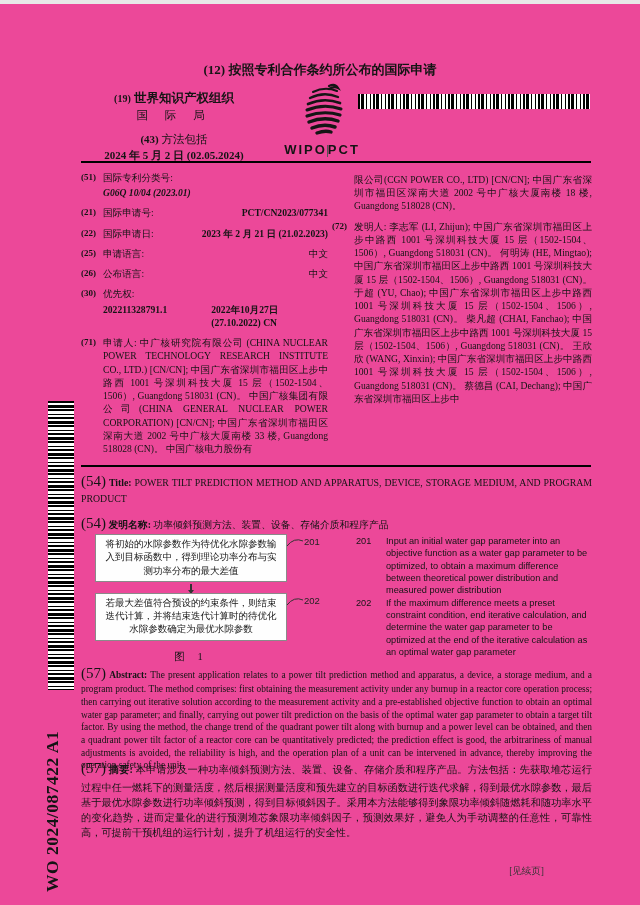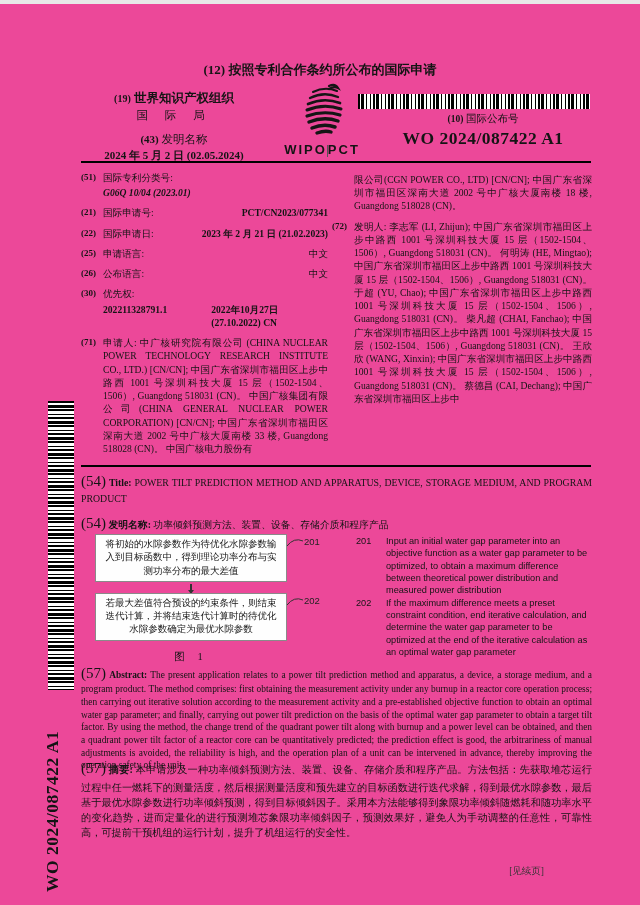--- a/index.html
+++ b/index.html
@@ -87,21 +87,21 @@
 </head>
 <body>
 
 <div class="page">
 
   <div class="pct-line">(12) 按照专利合作条约所公布的国际申请</div>
 
   <div class="org-block">
     <div class="org-name"><span class="small-num">(19)</span> <span>世界知识产权组织</span></div>
     <div class="org-bureau">国 际 局</div>
-    <div class="pubdate-label"><span class="small-num">(43)</span> <span>发明名称</span></div>
+    <div class="pubdate-label"><span class="small-num">(43)</span> <span>方法包括</span></div>
     <div class="pubdate-value">2024 年 5 月 2 日 (02.05.2024)</div>
   </div>
 
   <div class="logo-block">
     <svg width="46" height="54" viewBox="0 0 46 54">
       <g fill="none" stroke="#151515" stroke-linecap="round">
         <path d="M30 4 q 6 -3 9 2 q -4 -2 -9 1" stroke-width="2.2"></path>
         <path d="M14 10 q 12 -6 24 -1" stroke-width="2.0"></path>
         <path d="M11 16 q 14 -7 28 -1" stroke-width="2.4"></path>
         <path d="M9 22 q 16 -7 32 -1" stroke-width="2.7"></path>
@@ -114,24 +114,20 @@
     </svg>
     <div class="logo-text">
       <span>WIPO</span>
       <span class="sep"></span>
       <span>PCT</span>
     </div>
   </div>
 
   <div class="barcode-top"></div>
 
-  <div class="pubno-block">
-    <div class="pubno-label"><span class="small-num">(10)</span> <span>国际公布号</span></div>
-    <div class="pubno-value">WO 2024/087422 A1</div>
-  </div>
 
   <div class="hr1"></div>
 
   <div class="col col-left">
     <div class="frow">
       <span class="fnum">(51)</span>
       <span class="flabel">国际专利分类号:</span>
     </div>
     <div class="sub-line bi">G06Q 10/04 (2023.01)</div>
 

